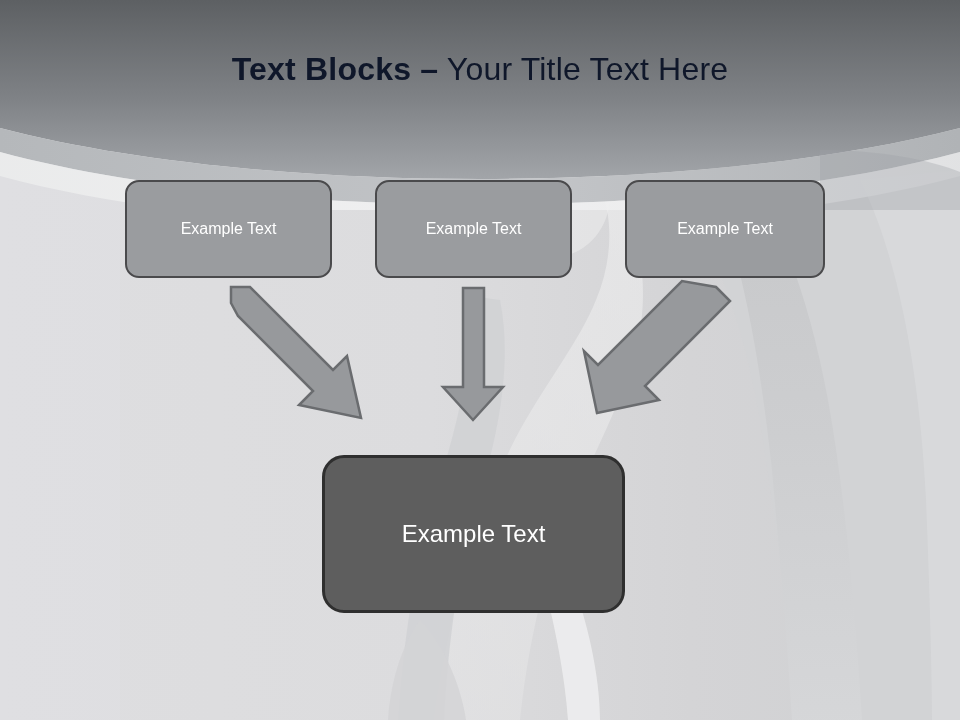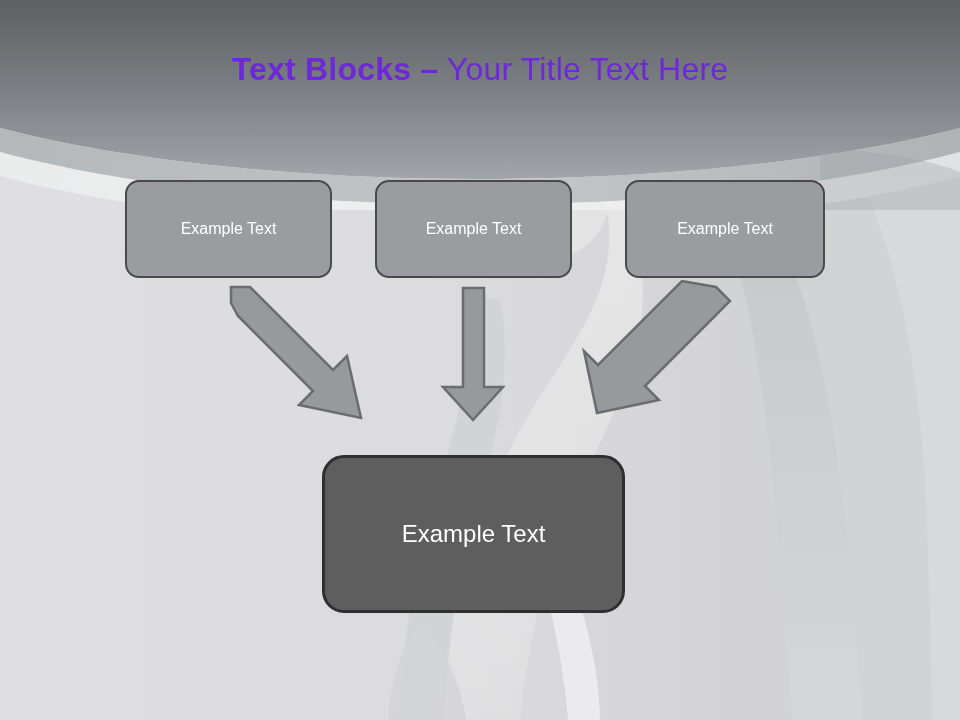--- a/index.html
+++ b/index.html
@@ -35,21 +35,21 @@
   }
   .header-band svg { display: block; width: 960px; height: 210px; }
 
   
   .title {
     position: absolute;
     left: 0;
     top: 48px;
     width: 960px;
     text-align: center;
-    color: #6d28d9;
+    color: #0f172a;
     font-size: 32px;
     line-height: 42px;
     letter-spacing: 0.2px;
     white-space: nowrap;
   }
   .title .strong { font-weight: bold; }
   .title .light { font-weight: normal; }
 
   
   .box {

